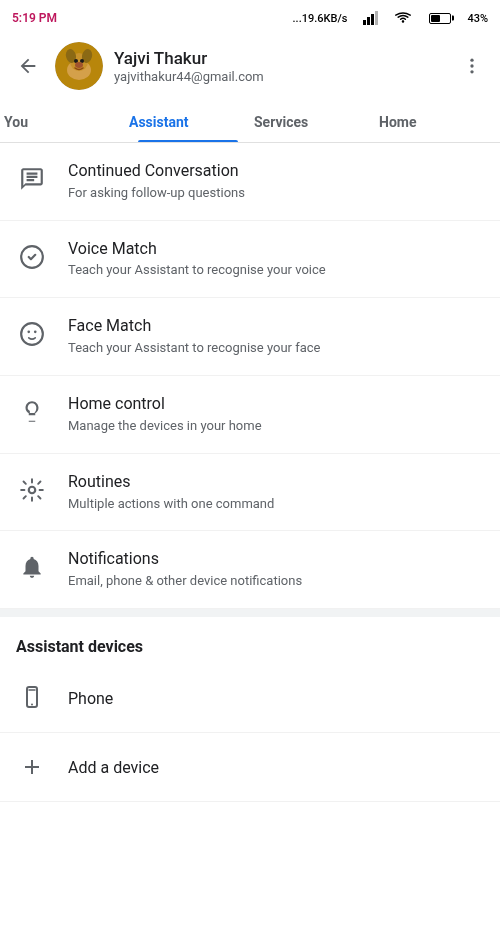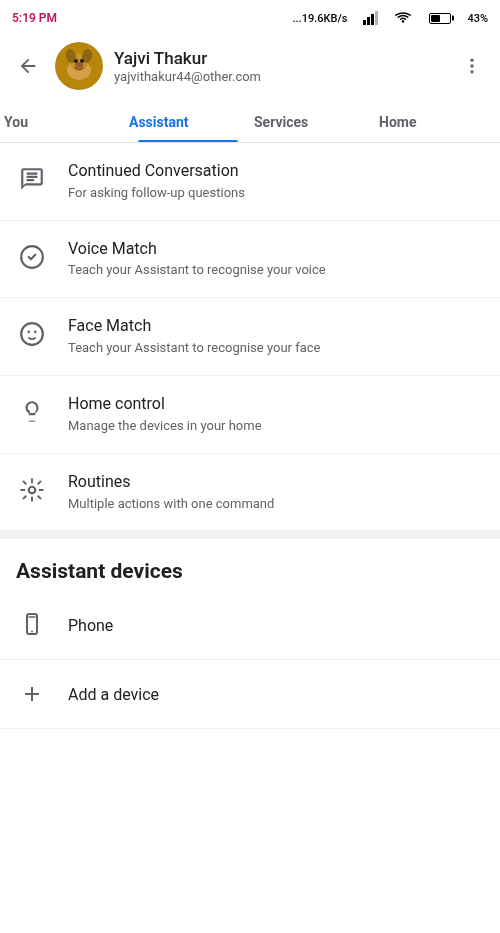--- a/index.html
+++ b/index.html
@@ -192,21 +192,21 @@
 
     
     .section-divider {
       height: 8px;
       background: #f1f3f4;
     }
 
     
     .section-header {
       padding: 20px 16px 8px;
-      font-size: 21px;
+      font-size: 16px;
       font-weight: 700;
       color: #202124;
     }
     .device-item {
       display: flex;
       align-items: center;
       padding: 18px 16px;
       gap: 20px;
       border-bottom: 1px solid #f1f1f1;
       cursor: pointer;
@@ -270,21 +270,21 @@
       <ellipse cx="16" cy="14" rx="5" ry="7" fill="#8B6914" transform="rotate(-15 16 14)"></ellipse>
       <ellipse cx="32" cy="14" rx="5" ry="7" fill="#8B6914" transform="rotate(15 32 14)"></ellipse>
       <circle cx="21" cy="19" r="2" fill="#1a1a1a"></circle>
       <circle cx="27" cy="19" r="2" fill="#1a1a1a"></circle>
       <ellipse cx="24" cy="23" rx="4" ry="3" fill="#a0522d"></ellipse>
       <path d="M20 26 Q24 29 28 26" fill="none" stroke="#8B4513" stroke-width="1.5" stroke-linecap="round"></path>
     </svg>
   </div>
   <div class="user-info">
     <div class="user-name">Yajvi Thakur</div>
-    <div class="user-email">yajvithakur44@other.com</div>
+    <div class="user-email">yajvithakur44@gmail.com</div>
   </div>
   <div class="more-btn">
     <svg width="20" height="20" viewBox="0 0 24 24">
       <circle cx="12" cy="5" r="2" fill="#5f6368"></circle>
       <circle cx="12" cy="12" r="2" fill="#5f6368"></circle>
       <circle cx="12" cy="19" r="2" fill="#5f6368"></circle>
     </svg>
   </div>
 </div>
 
@@ -364,20 +364,31 @@
         <circle cx="12" cy="12" r="3" fill="none" stroke="#5f6368" stroke-width="2"></circle>
         <path d="M12 2v3M12 19v3M2 12h3M19 12h3M4.2 4.2l2.1 2.1M17.7 17.7l2.1 2.1M4.2 19.8l2.1-2.1M17.7 6.3l2.1-2.1" stroke="#5f6368" stroke-width="1.8" stroke-linecap="round"></path>
       </svg>
     </div>
     <div class="menu-text">
       <div class="menu-title">Routines</div>
       <div class="menu-subtitle">Multiple actions with one command</div>
     </div>
   </div>
 
+  <div class="menu-item">
+    <div class="menu-icon">
+      <svg width="26" height="26" viewBox="0 0 24 24">
+        <path d="M12 22c1.1 0 2-.9 2-2h-4c0 1.1.9 2 2 2zm6-6v-5c0-3.07-1.64-5.64-4.5-6.32V4c0-.83-.67-1.5-1.5-1.5s-1.5.67-1.5 1.5v.68C7.63 5.36 6 7.92 6 11v5l-2 2v1h16v-1l-2-2z" fill="#5f6368"></path>
+      </svg>
+    </div>
+    <div class="menu-text">
+      <div class="menu-title">Notifications</div>
+      <div class="menu-subtitle">Email, phone &amp; other device notifications</div>
+    </div>
+  </div>
 
 </div>
 
 <div class="section-divider"></div>
 
 <div>
   <div class="section-header">Assistant devices</div>
 
   <div class="device-item">
     <div class="device-icon">

